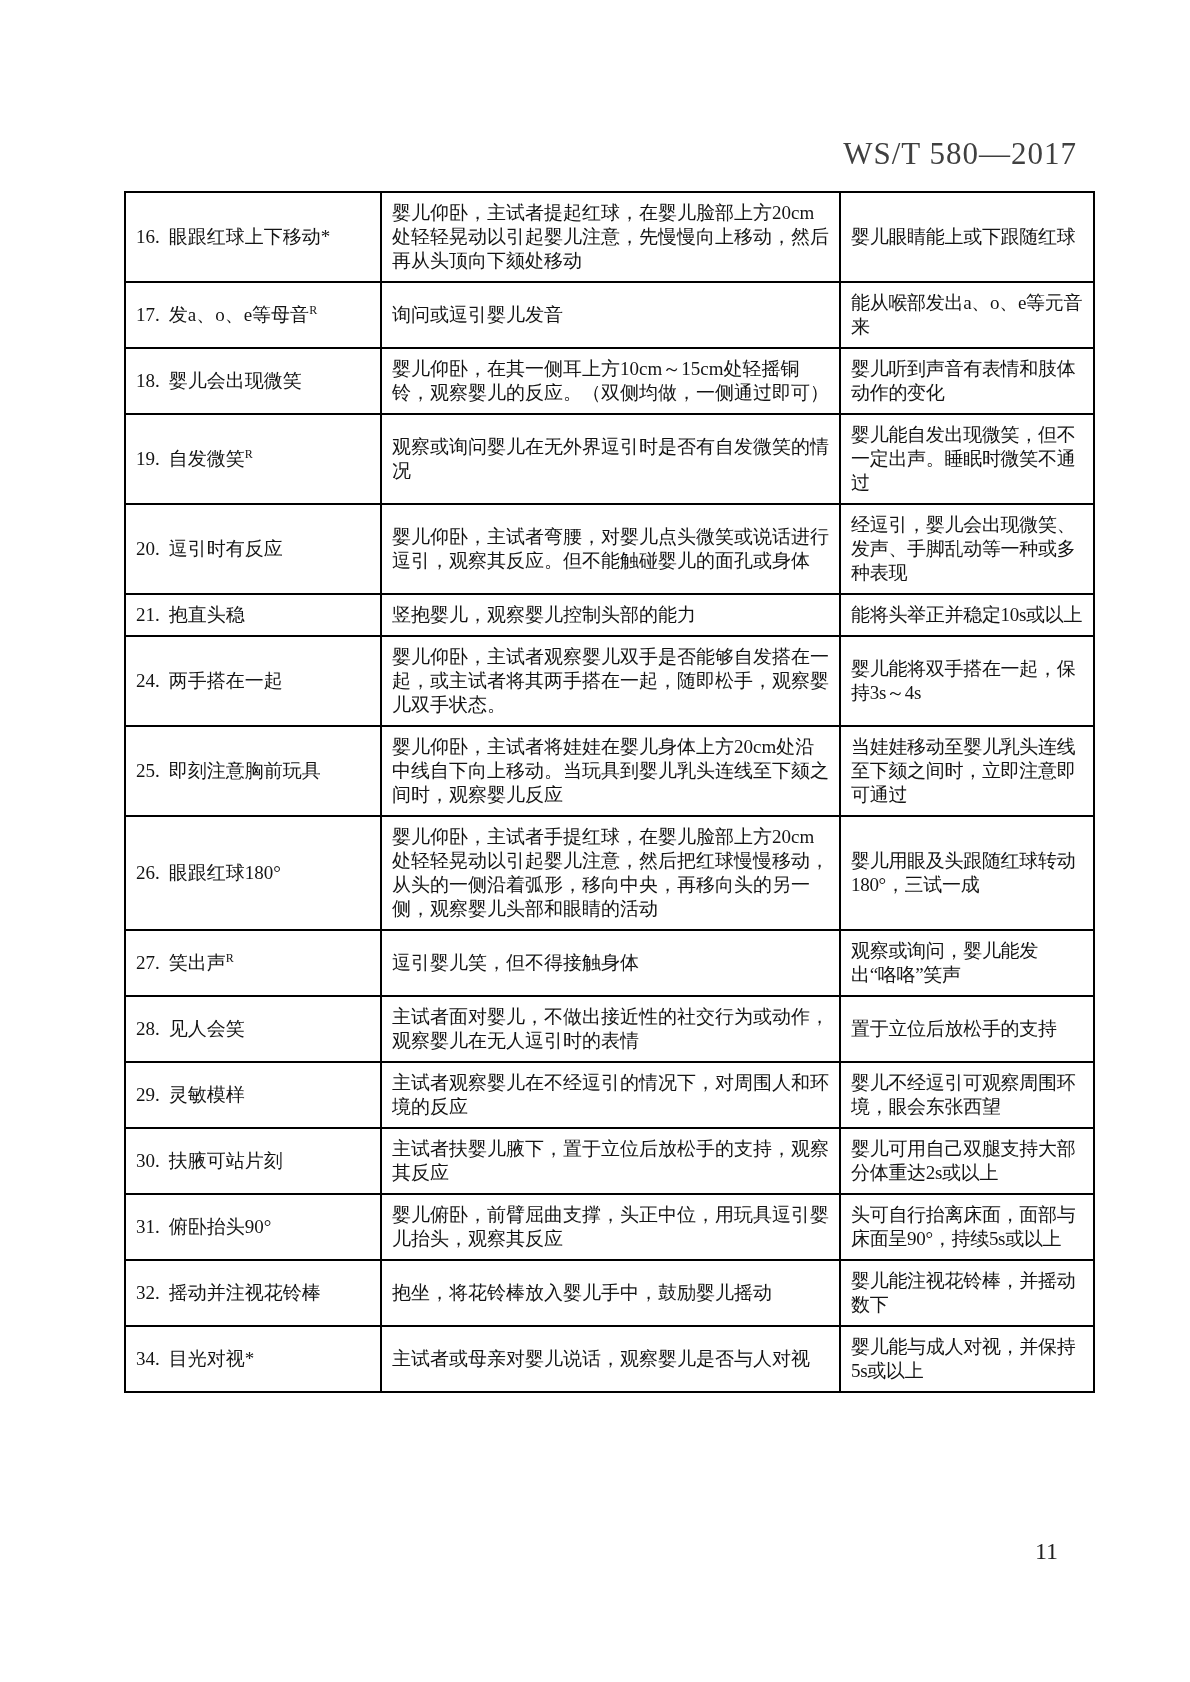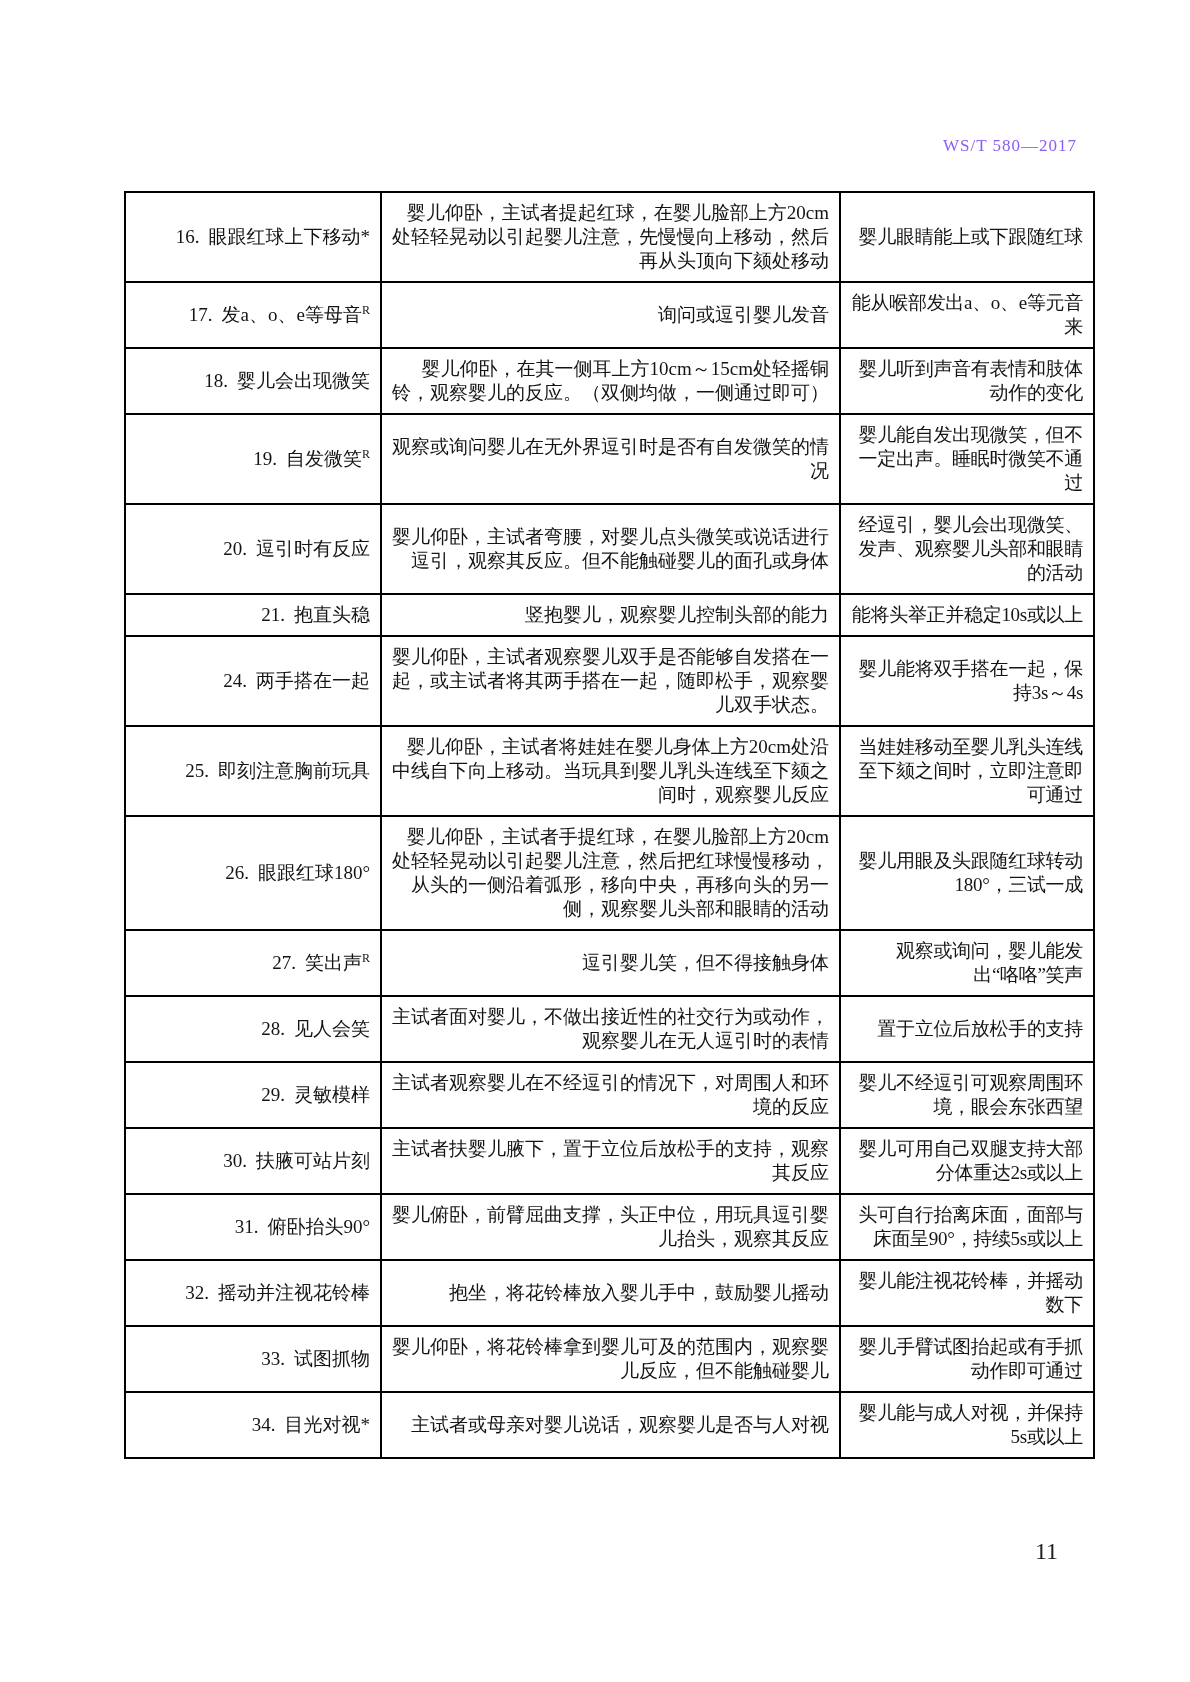--- a/index.html
+++ b/index.html
@@ -13,45 +13,44 @@
     height: 1682px;
     background: #ffffff;
     font-family: "Liberation Serif", "DejaVu Serif", serif;
     color: #161616;
     overflow: hidden;
   }
   .doc-header {
     position: absolute;
     top: 136px;
     right: 113px;
-    font-size: 17px;
+    font-size: 31px;
     letter-spacing: 1px;
     white-space: nowrap;
-    color: #8b5cf6;
+    color: #404040;
   }
   .table-wrap {
     position: absolute;
     left: 124px;
     top: 191px;
     width: 969px;
   }
   table.assessment {
     width: 100%;
     border-collapse: collapse;
     table-layout: fixed;
   }
   table.assessment td {
     border: 2px solid #000;
     font-size: 19px;
     line-height: 24px;
     vertical-align: middle;
     padding: 8px 10px;
     word-break: break-word;
     color: #141414;
-    text-align: right;
   }
   td.c-item    { padding-left: 14px; }
   td.c-method  { padding-left: 13px; padding-right: 12px; }
   td.c-criteria{ padding-left: 12px; padding-right: 7px; letter-spacing: -0.3px; }
   .item-number { margin-right: 9px; }
   sup.r-mark {
     font-size: 12px;
     line-height: 0;
     vertical-align: super;
   }
@@ -94,21 +93,21 @@
             <td class="c-criteria">婴儿听到声音有表情和肢体动作的变化</td>
           </tr>
           <tr>
             <td class="c-item"><span class="item-number">19.</span><span>自发微笑</span><sup class="r-mark">R</sup></td>
             <td class="c-method">观察或询问婴儿在无外界逗引时是否有自发微笑的情况</td>
             <td class="c-criteria">婴儿能自发出现微笑，但不一定出声。睡眠时微笑不通过</td>
           </tr>
           <tr>
             <td class="c-item"><span class="item-number">20.</span><span>逗引时有反应</span></td>
             <td class="c-method">婴儿仰卧，主试者弯腰，对婴儿点头微笑或说话进行逗引，观察其反应。但不能触碰婴儿的面孔或身体</td>
-            <td class="c-criteria">经逗引，婴儿会出现微笑、发声、观察婴儿头部和眼睛的活动</td>
+            <td class="c-criteria">经逗引，婴儿会出现微笑、发声、手脚乱动等一种或多种表现</td>
           </tr>
           <tr>
             <td class="c-item"><span class="item-number">21.</span><span>抱直头稳</span></td>
             <td class="c-method">竖抱婴儿，观察婴儿控制头部的能力</td>
             <td class="c-criteria">能将头举正并稳定10s或以上</td>
           </tr>
           <tr>
             <td class="c-item"><span class="item-number">24.</span><span>两手搭在一起</span></td>
             <td class="c-method">婴儿仰卧，主试者观察婴儿双手是否能够自发搭在一起，或主试者将其两手搭在一起，随即松手，观察婴儿双手状态。</td>
             <td class="c-criteria">婴儿能将双手搭在一起，保持3s～4s</td>
@@ -147,25 +146,20 @@
             <td class="c-item"><span class="item-number">31.</span><span>俯卧抬头90°</span></td>
             <td class="c-method">婴儿俯卧，前臂屈曲支撑，头正中位，用玩具逗引婴儿抬头，观察其反应</td>
             <td class="c-criteria">头可自行抬离床面，面部与床面呈90°，持续5s或以上</td>
           </tr>
           <tr>
             <td class="c-item"><span class="item-number">32.</span><span>摇动并注视花铃棒</span></td>
             <td class="c-method">抱坐，将花铃棒放入婴儿手中，鼓励婴儿摇动</td>
             <td class="c-criteria">婴儿能注视花铃棒，并摇动数下</td>
           </tr>
           <tr>
-            <td class="c-item"><span class="item-number">33.</span><span>试图抓物</span></td>
-            <td class="c-method">婴儿仰卧，将花铃棒拿到婴儿可及的范围内，观察婴儿反应，但不能触碰婴儿</td>
-            <td class="c-criteria">婴儿手臂试图抬起或有手抓动作即可通过</td>
-          </tr>
-          <tr>
             <td class="c-item"><span class="item-number">34.</span><span>目光对视*</span></td>
             <td class="c-method">主试者或母亲对婴儿说话，观察婴儿是否与人对视</td>
             <td class="c-criteria">婴儿能与成人对视，并保持5s或以上</td>
           </tr>
         </tbody>
     </table>
   </div>
 
   <div class="page-number">11</div>
 

